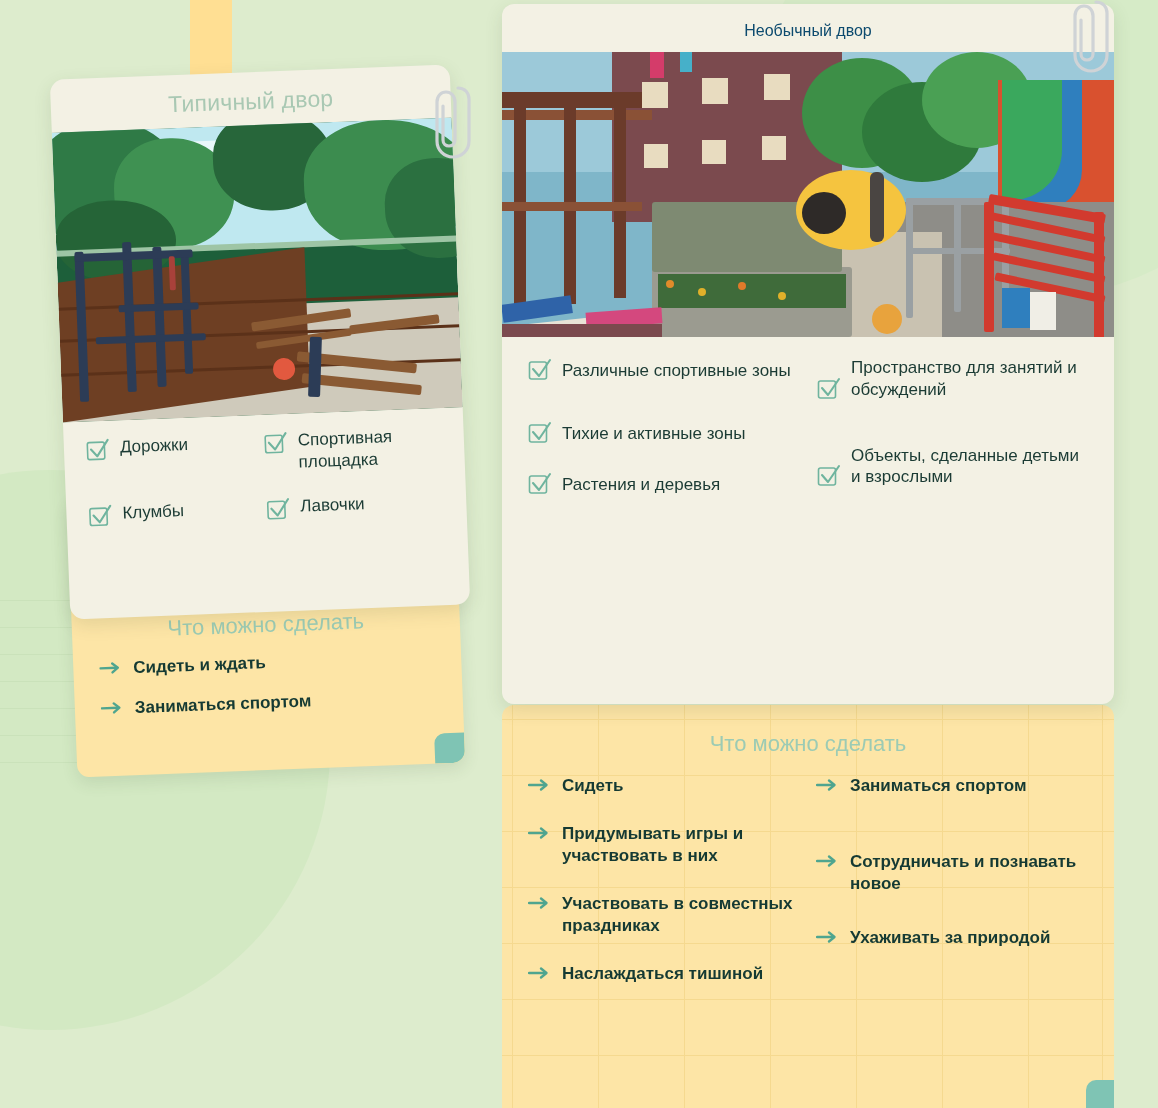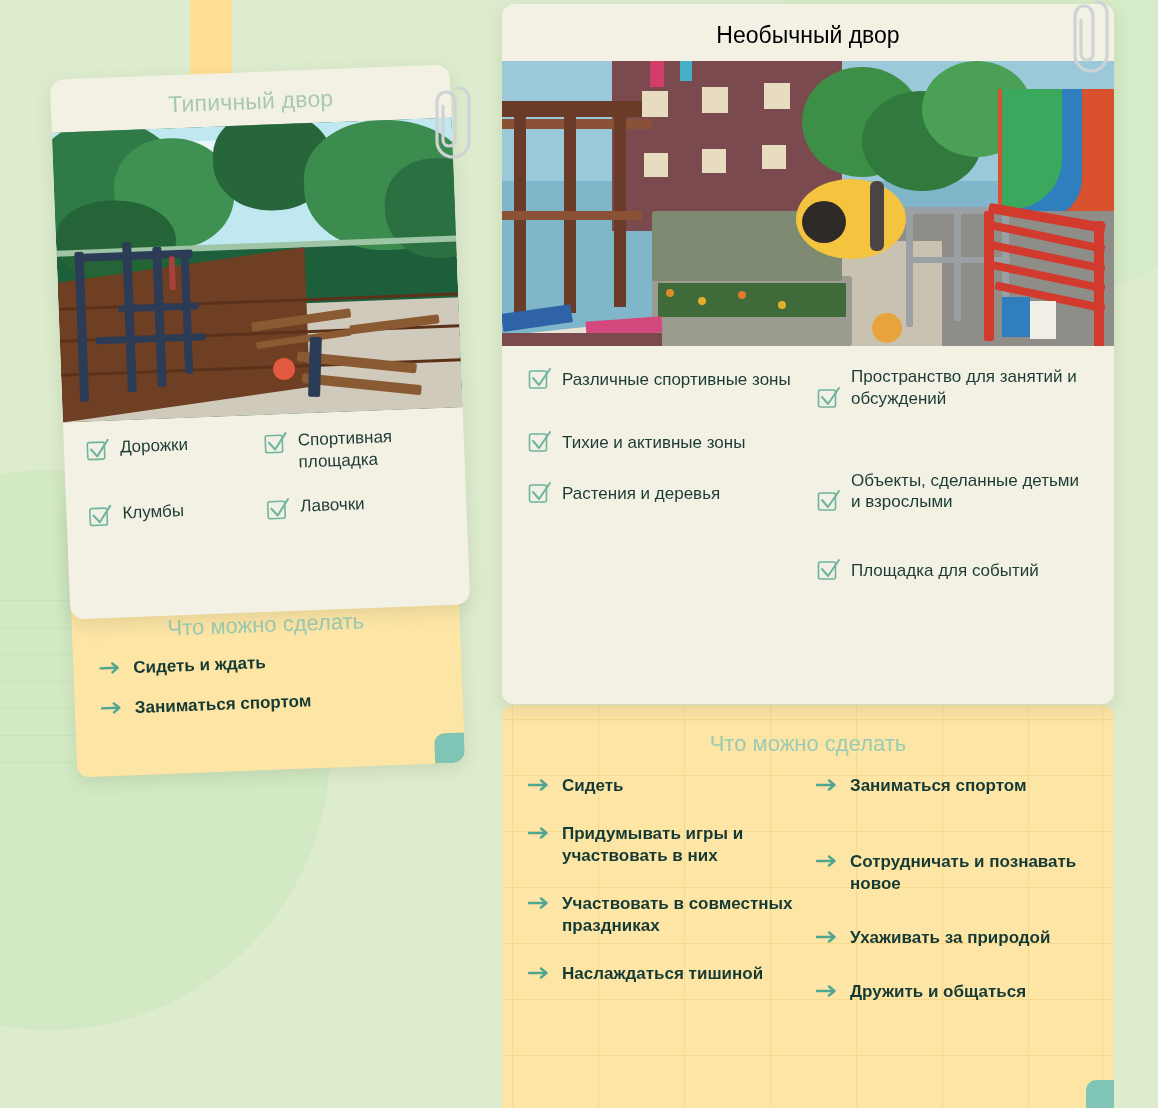--- a/index.html
+++ b/index.html
@@ -173,22 +173,22 @@
 
   
   #right-card {
     left: 502px;
     top: 4px;
     width: 612px;
     height: 700px;
     border-radius: 12px;
   }
   #right-card .card-title {
-    color: #000000;
-    font-size: 23px;
+    color: #0c4a6e;
+    font-size: 16px;
     text-align: center;
     padding: 18px 0 12px;
   }
   #right-card .photo { height: 285px; }
 
   
   .ill2 { position:absolute; inset:0; background:#7fb6c9; }
   .ill2 .build { position:absolute; background:#7d4a4f; }
   .ill2 .win { position:absolute; background:#e8dcc0; }
   .ill2 .pergola { position:absolute; background:#6b3b2a; }
@@ -466,29 +466,20 @@
       </div>
       <div class="arrow-item" style="margin-top:32px;">
         <span class="arrow-ico">
           <svg width="22" height="14" viewBox="0 0 22 14">
               <path d="M1 7h16" stroke="#4fa58f" stroke-width="2.4" stroke-linecap="round" fill="none"></path>
               <path d="M13 2.5L18.5 7 13 11.5" stroke="#4fa58f" stroke-width="2.4" fill="none" stroke-linecap="round" stroke-linejoin="round"></path>
             </svg>
         </span>
         <span class="arrow-label">Ухаживать за природой</span>
       </div>
-      <div class="arrow-item" style="margin-top:32px;">
-        <span class="arrow-ico">
-          <svg width="22" height="14" viewBox="0 0 22 14">
-              <path d="M1 7h16" stroke="#4fa58f" stroke-width="2.4" stroke-linecap="round" fill="none"></path>
-              <path d="M13 2.5L18.5 7 13 11.5" stroke="#4fa58f" stroke-width="2.4" fill="none" stroke-linecap="round" stroke-linejoin="round"></path>
-            </svg>
-        </span>
-        <span class="arrow-label">Дружить и общаться</span>
-      </div>
     </div>
   </div>
   <div class="corner-fold-r"></div>
 </div>
 
 <div class="card" id="right-card">
   <div class="card-title">Необычный двор</div>
 
   <div class="photo">
     <div class="ill2">
@@ -594,37 +585,28 @@
     <div class="col">
       <div class="check-item">
         <span class="check-box">
           <svg width="24" height="24" viewBox="0 0 24 24">
               <rect x="1.5" y="4" width="17" height="17" rx="2" fill="none" stroke="#6fb49e" stroke-width="1.6"></rect>
               <path d="M5 11l6 7L22 2" fill="none" stroke="#6fb49e" stroke-width="2.1" stroke-linecap="round" stroke-linejoin="round"></path>
             </svg>
         </span>
         <span class="check-label">Пространство для занятий и обсуждений</span>
       </div>
-      <div class="check-item" style="margin-top:60px;">
+      <div class="check-item" style="margin-top:44px;">
         <span class="check-box">
           <svg width="24" height="24" viewBox="0 0 24 24">
               <rect x="1.5" y="4" width="17" height="17" rx="2" fill="none" stroke="#6fb49e" stroke-width="1.6"></rect>
               <path d="M5 11l6 7L22 2" fill="none" stroke="#6fb49e" stroke-width="2.1" stroke-linecap="round" stroke-linejoin="round"></path>
             </svg>
         </span>
         <span class="check-label">Объекты, сделанные детьми и взрослыми</span>
-      </div>
-      <div class="check-item" style="margin-top:44px;">
-        <span class="check-box">
-          <svg width="24" height="24" viewBox="0 0 24 24">
-              <rect x="1.5" y="4" width="17" height="17" rx="2" fill="none" stroke="#6fb49e" stroke-width="1.6"></rect>
-              <path d="M5 11l6 7L22 2" fill="none" stroke="#6fb49e" stroke-width="2.1" stroke-linecap="round" stroke-linejoin="round"></path>
-            </svg>
-        </span>
-        <span class="check-label">Площадка для событий</span>
       </div>
     </div>
   </div>
 </div>
 
 <div class="clip" style="left:1066px;top:-6px;">
   <svg width="46" height="86" viewBox="0 0 46 86">
     <path d="M30 8c7 0 11 5 11 11v42c0 9-7 16-16 16S9 70 9 61V22c0-6 4-10 9-10s9 4 9 10v38c0 4-3 6-6 6s-6-2-6-6V26" fill="none" stroke="#cfd3d6" stroke-width="3.2" stroke-linecap="round"></path>
   </svg>
 </div>

